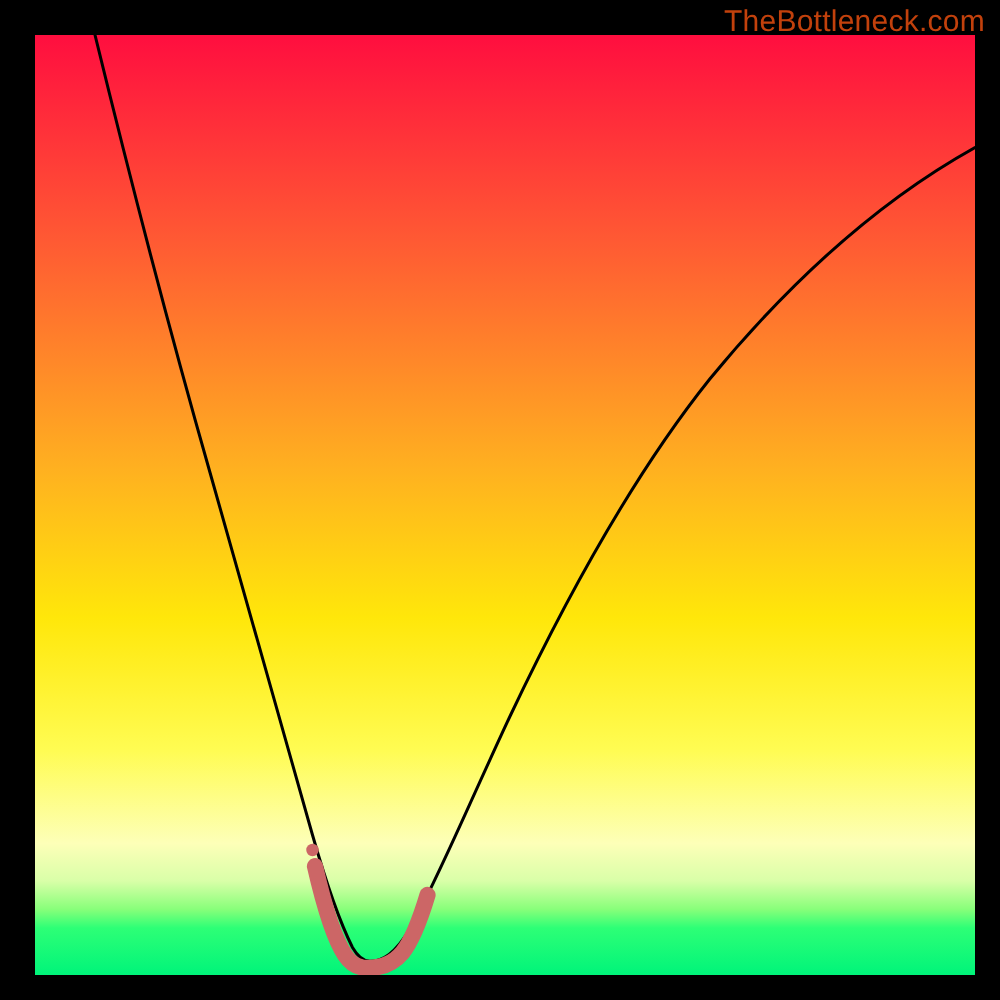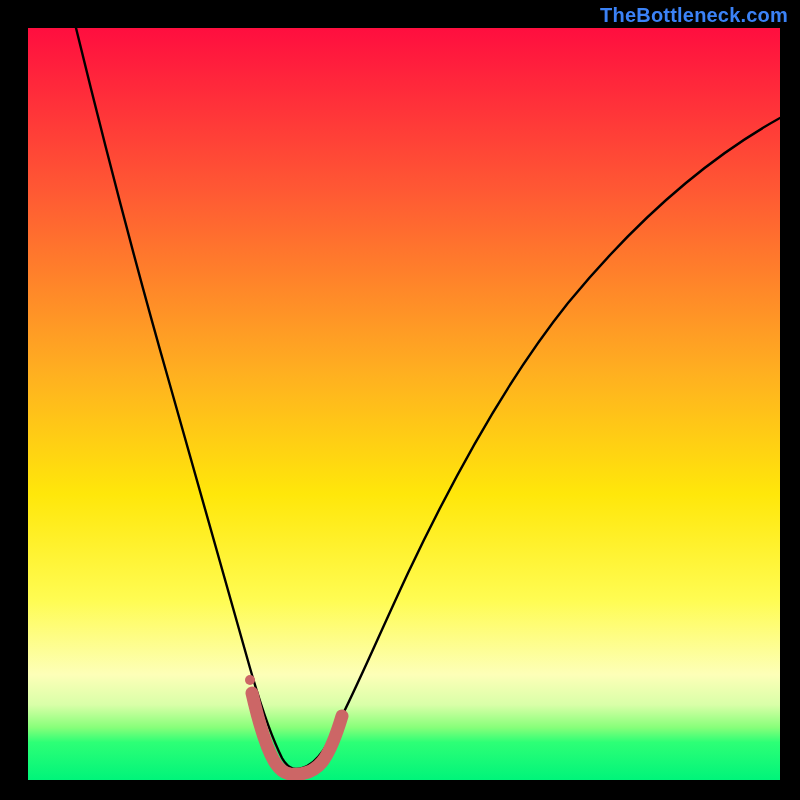--- a/index.html
+++ b/index.html
@@ -27,23 +27,23 @@
       #d9ffa8 90%,
       #88ff7a 93%,
       #2dff76 95%,
       #00f47a 100%
     );
   }
   .watermark {
     position: absolute;
     top: 4px;
     right: 12px;
-    color: #3b82f6;
-    font-size: 20px;
-    font-weight: 700;
+    color: #c2410c;
+    font-size: 24px;
+    font-weight: 400;
     letter-spacing: 0.2px;
     z-index: 5;
     user-select: none;
   }
   svg.curves {
     position: absolute;
     left: 0; top: 0;
     width: 752px;
     height: 752px;
   }

